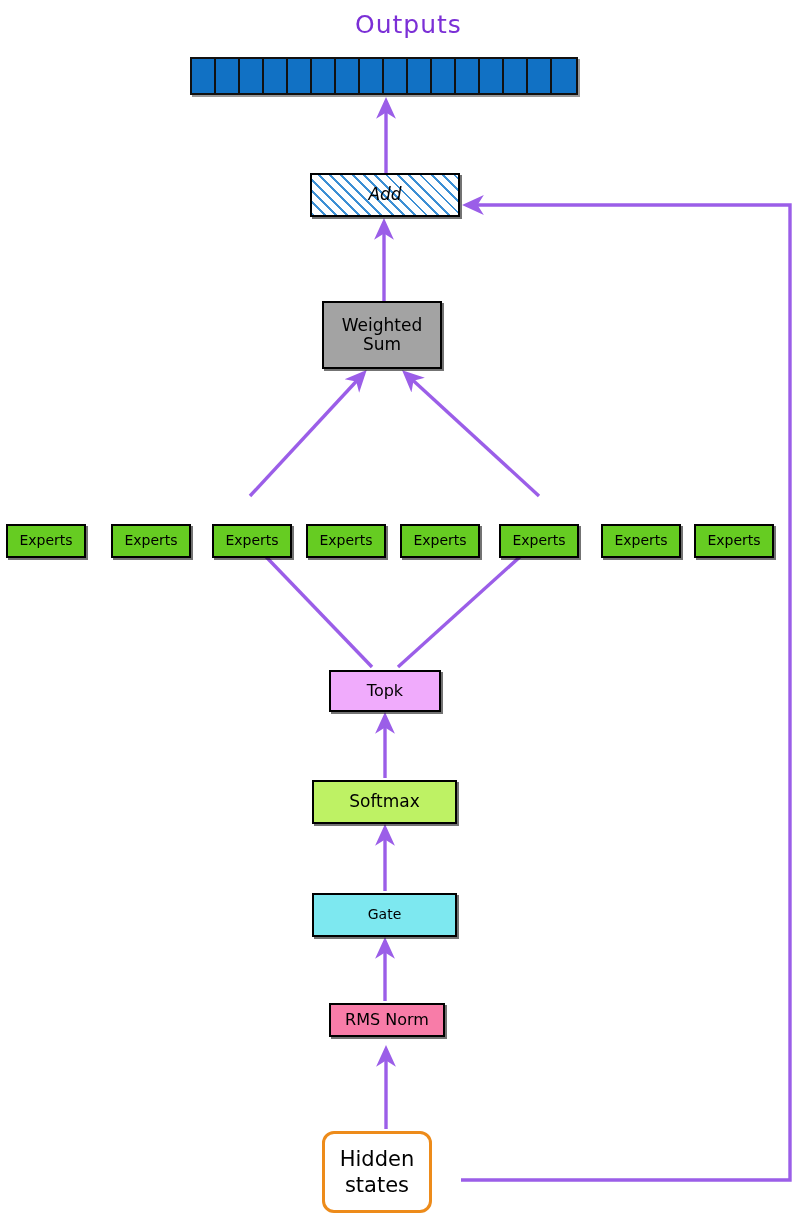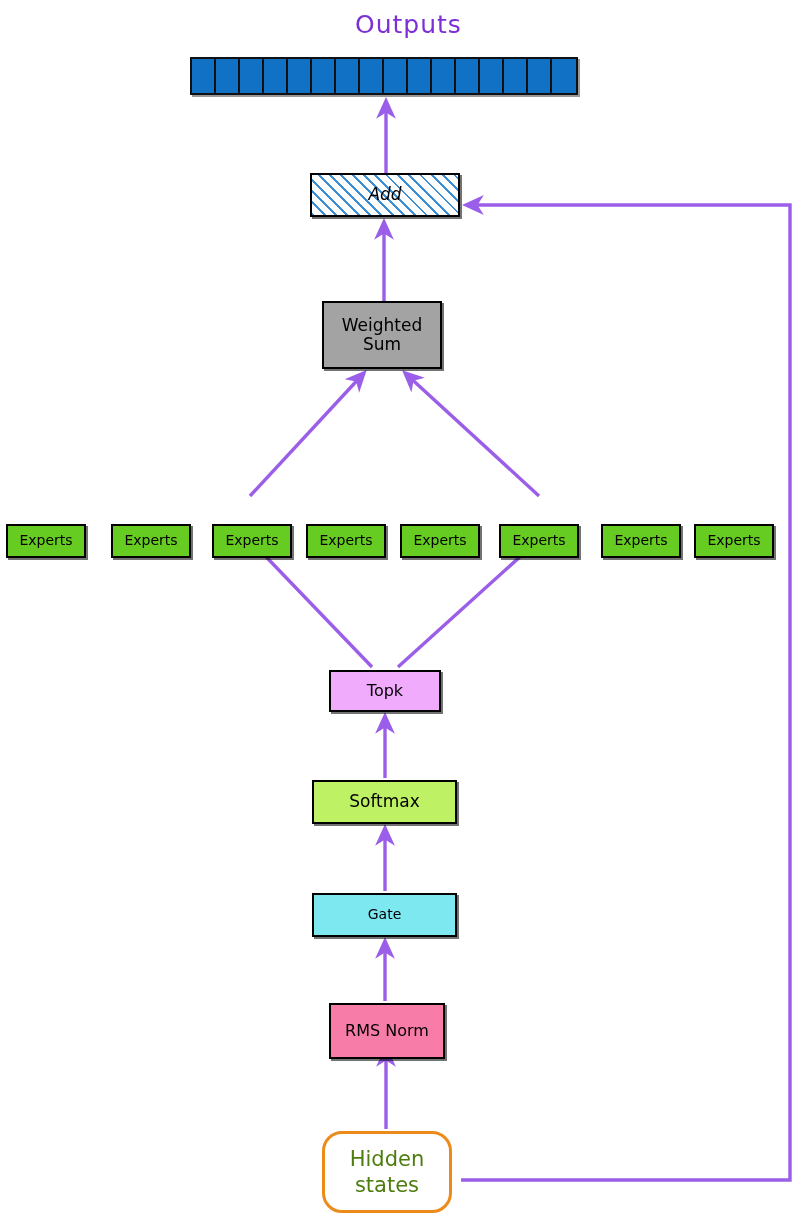--- a/index.html
+++ b/index.html
@@ -106,30 +106,30 @@
     left: 312px; top: 780px; width: 145px; height: 44px;
     background: #bef264;
     font-size: 17px;
   }
   .n-gate {
     left: 312px; top: 893px; width: 145px; height: 44px;
     background: #7DE8F0;
     font-size: 14px;
   }
   .n-rms {
-    left: 329px; top: 1003px; width: 116px; height: 56px;
+    left: 329px; top: 1003px; width: 116px; height: 34px;
     background: #F87CA8;
     font-size: 16px;
   }
   .n-hidden {
-    left: 322px; top: 1131px; width: 130px; height: 82px;
+    left: 322px; top: 1131px; width: 110px; height: 82px;
     background: #ffffff;
     border: 3px solid #ED8B1A;
-    border-radius: 20px;
-    color: #4d7c0f;
+    border-radius: 12px;
+    color: #000000;
     font-size: 21px;
     line-height: 1.25;
   }
 </style>
 </head>
 <body>
 
 <div id="canvas">
 
   <svg id="edges" viewBox="0 0 800 1230" xmlns="http://www.w3.org/2000/svg">

